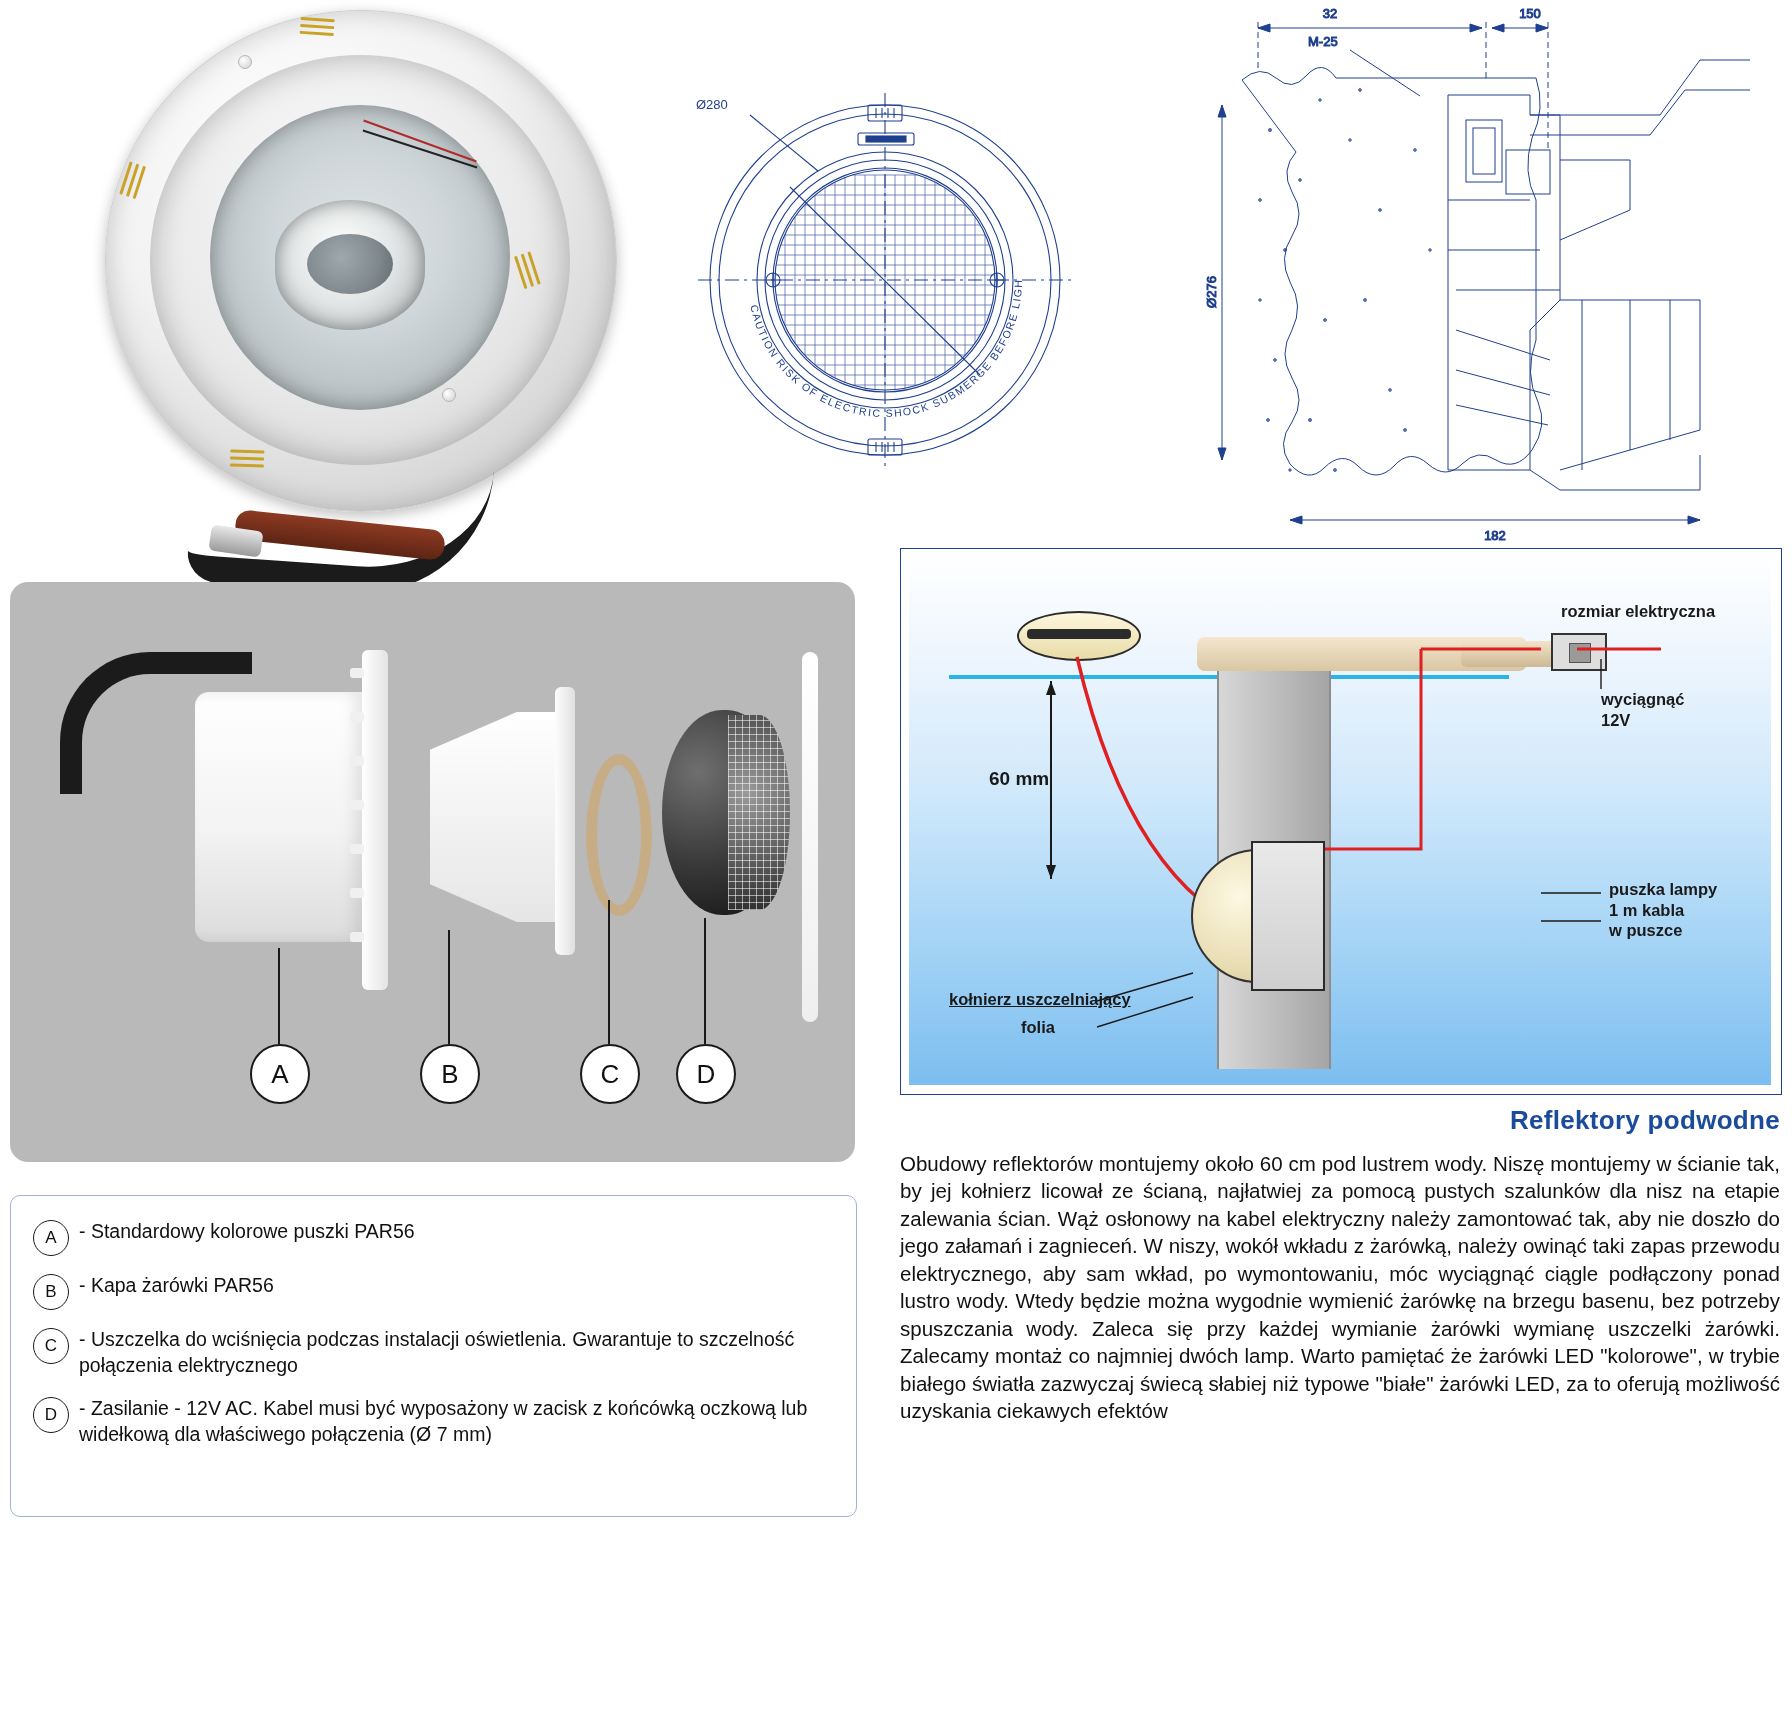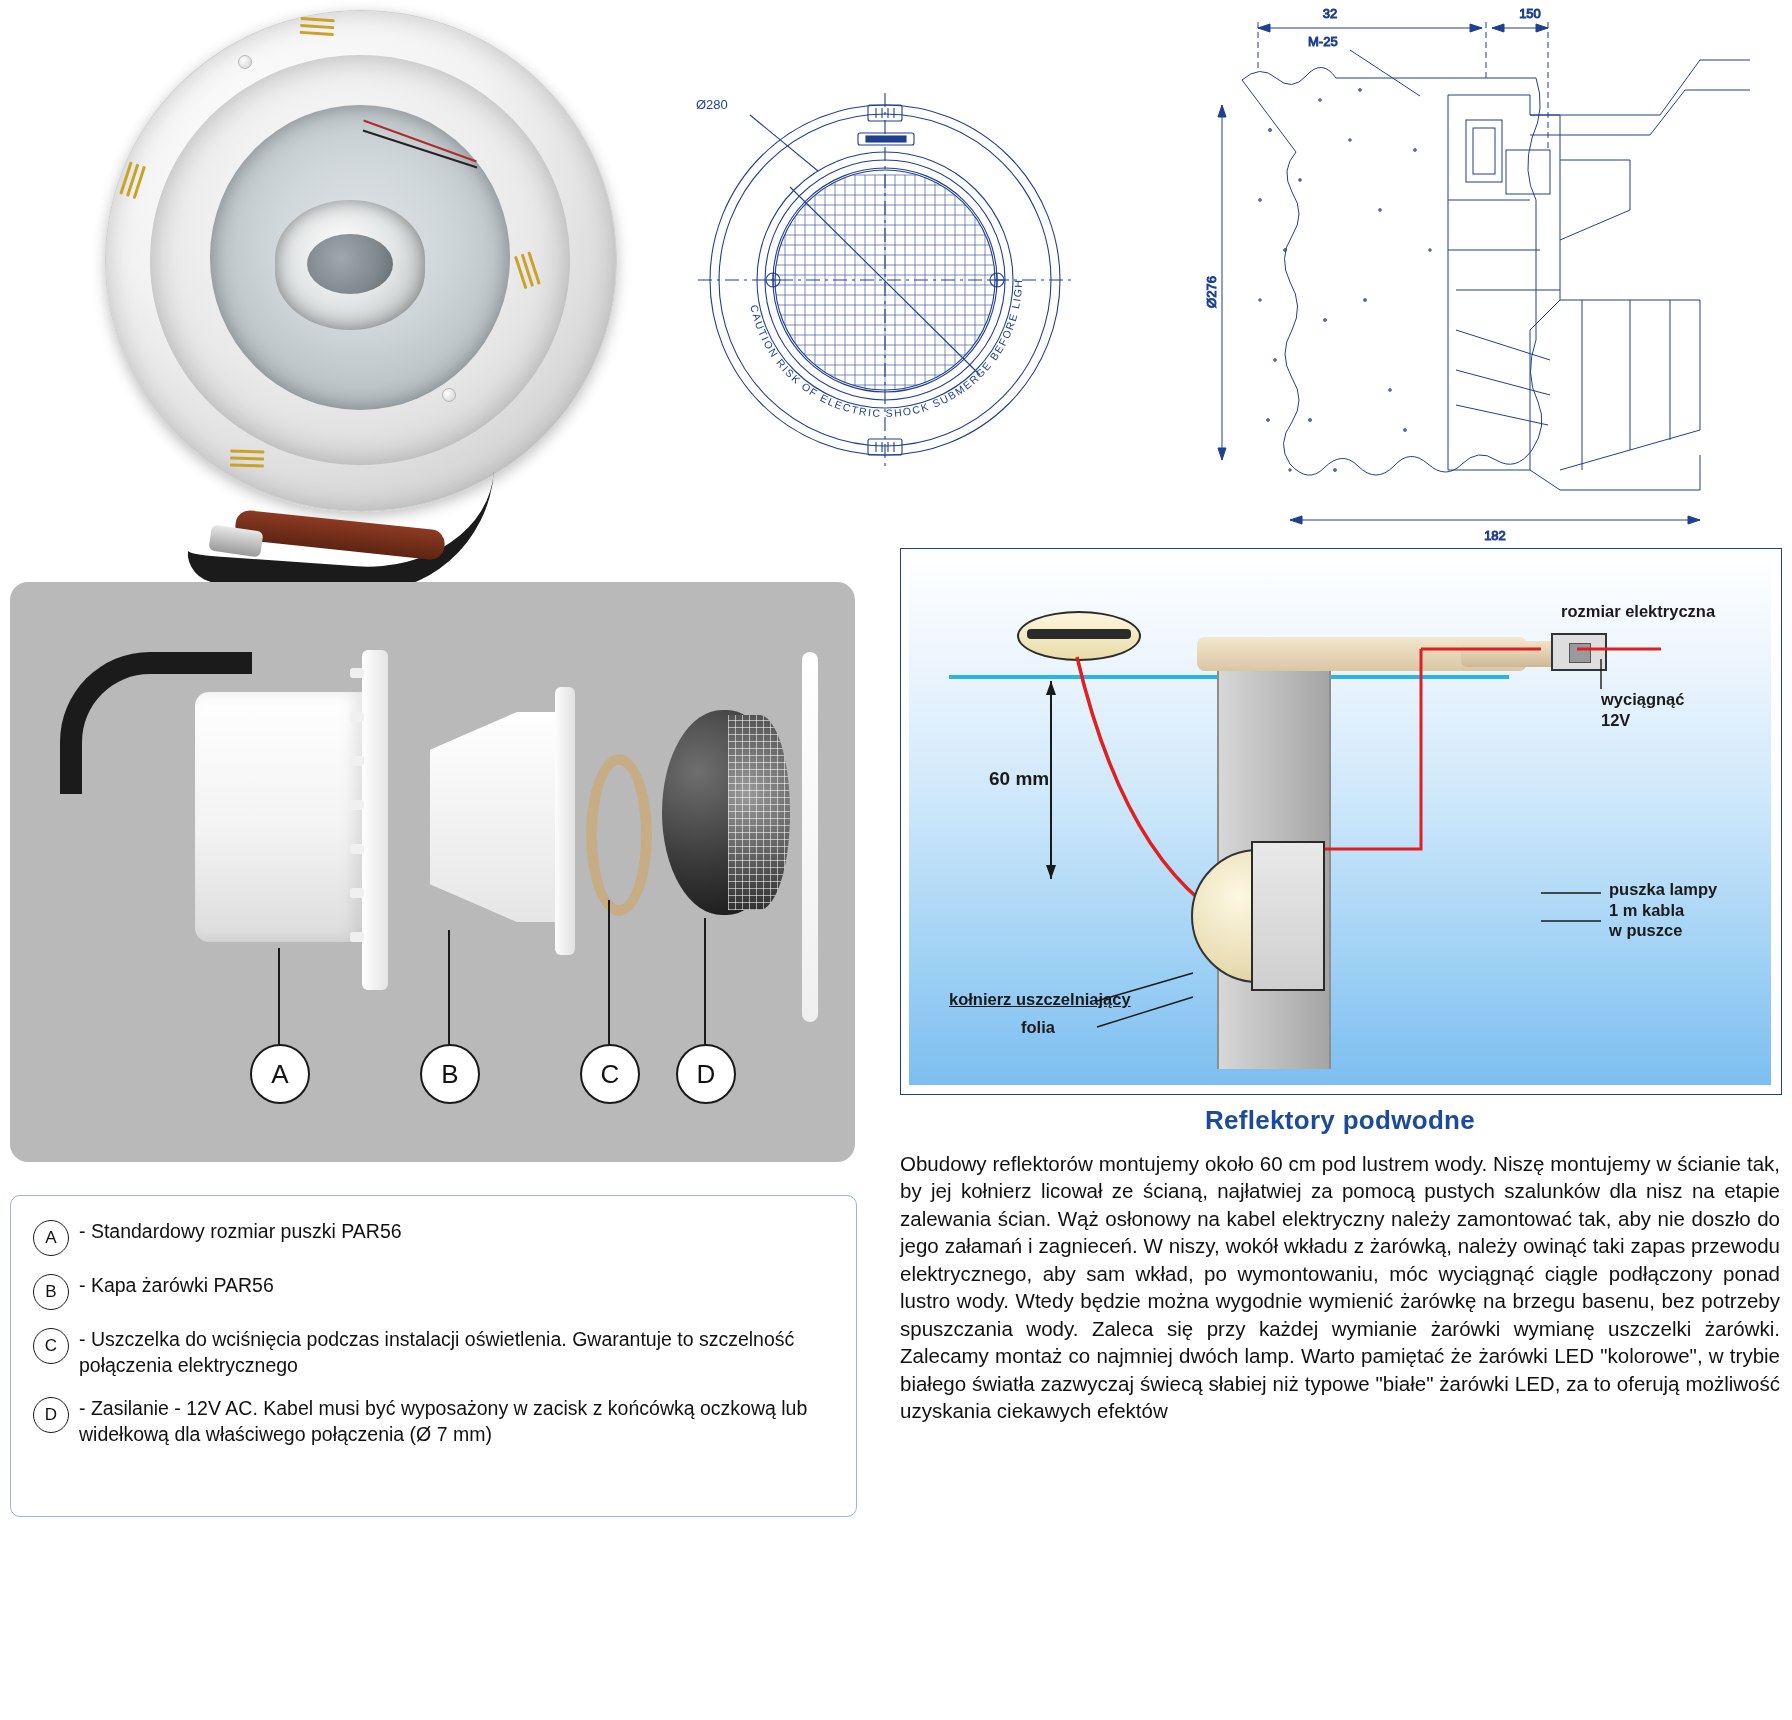--- a/index.html
+++ b/index.html
@@ -140,21 +140,21 @@
   .lampfloat::after{content:"";position:absolute;left:8px;top:16px;width:104px;height:10px;background:#2b2b2b;border-radius:4px;}
   .niche{position:absolute;left:290px;top:300px;width:130px;height:130px;border-radius:50%;
     background:radial-gradient(circle at 35% 35%,#fdf8e2,#e8dcb2 60%,#cfc195);border:2px solid #333;}
   .nichebox{position:absolute;left:350px;top:292px;width:70px;height:146px;border:2px solid #2a2a2a;
     background:linear-gradient(180deg,#e9e9e9,#cfcfcf);}
   .elecbox{position:absolute;left:650px;top:84px;width:52px;height:34px;border:2px solid #333;background:#dedede;}
   .plbl{position:absolute;font-size:16.5px;color:#1a1a1a;line-height:1.25;}
   .plbl.b{font-weight:bold;}
 
   
-  #pooltitle{left:900px;top:1105px;width:880px;text-align:center;
+  #pooltitle{left:900px;top:1105px;width:880px;text-align:right;
     color:#1b4b9b;font-weight:bold;font-size:26px;letter-spacing:.3px;}
   #bodytext{left:900px;top:1150px;width:880px;font-size:20.5px;line-height:1.34;text-align:justify;color:#111;}
 
   svg{display:block;overflow:visible;}
   text{font-family:"Liberation Sans", sans-serif;}
 </style>
 </head>
 <body>
 
 <div class="wrap">
@@ -414,21 +414,21 @@
         <span>D</span>
       </div>
   </div>
 
   <div class="abs" id="legend">
     <div style="padding:22px 26px 0 22px;">
       <div class="lg-row">
         <div class="lg-badge">
             <span>A</span>
           </div>
-        <div class="lg-text">- Standardowy rozmiar puszki PAR56</div>
+        <div class="lg-text">- Standardowy kolorowe puszki PAR56</div>
       </div>
       <div class="lg-row">
         <div class="lg-badge">
             <span>B</span>
           </div>
         <div class="lg-text">- Kapa żarówki PAR56</div>
       </div>
       <div class="lg-row">
         <div class="lg-badge">
             <span>C</span>

